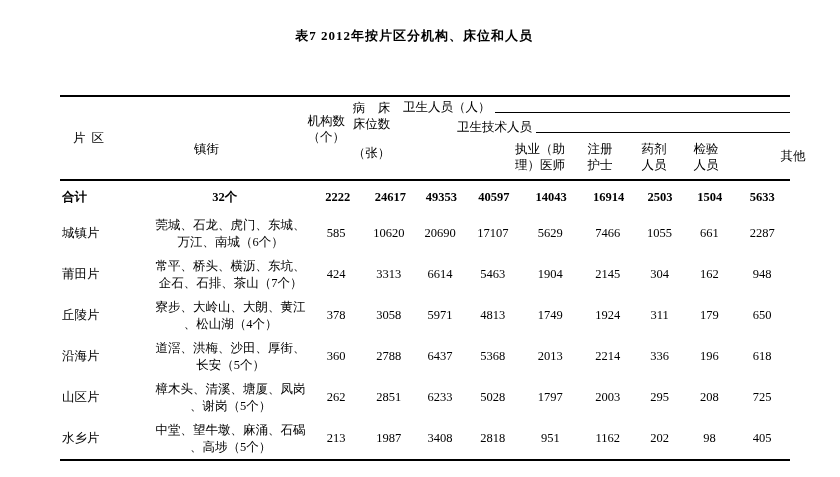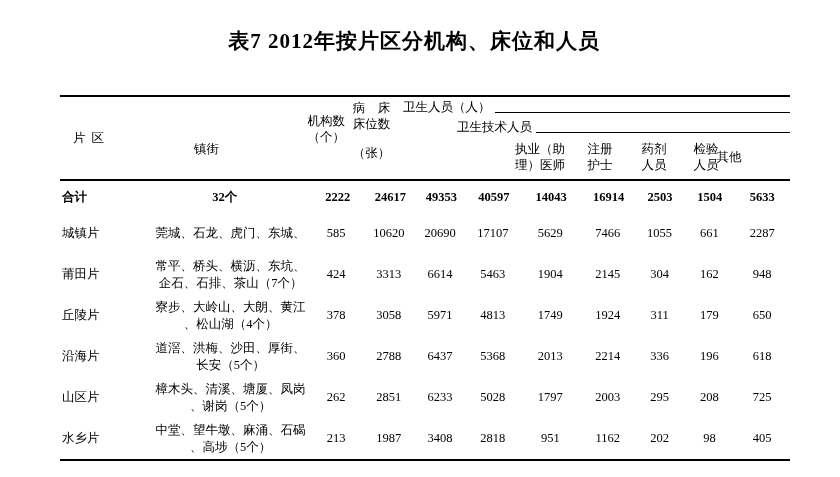--- a/index.html
+++ b/index.html
@@ -6,21 +6,21 @@
   body{
     width:840px;height:477px;
     font-family:"Liberation Serif","DejaVu Serif",serif;
     color:#000;
     -webkit-font-smoothing:none;
   }
   .page{position:relative;width:840px;height:477px;overflow:hidden;background:#fff;}
 
   .doc-title{
     position:absolute;top:27px;left:0;width:828px;
-    text-align:center;font-size:21px;font-weight:bold;letter-spacing:1px;
+    text-align:center;font-size:13px;font-weight:bold;letter-spacing:1px;
   }
 
   .stat-table{
     position:absolute;left:60px;top:95px;width:730px;
     border-top:2px solid #000;border-bottom:2px solid #000;
     font-size:12.5px;
   }
 
   
   .thead{position:relative;height:82px;border-bottom:2px solid #000;}
@@ -33,21 +33,21 @@
   .h-bed .gap-line{margin-top:13px;}
   .h-group1{left:338px;top:3px;width:392px;height:15px;}
   .h-group2{left:392px;top:23px;width:338px;height:15px;}
   .h-group{display:flex;align-items:flex-end;}
   .h-group .glabel{white-space:nowrap;padding-left:5px;line-height:15px;}
   .h-group .rule{flex:1 1 auto;border-bottom:1.5px solid #000;margin:0 0 2px 4px;}
   .h-doctor{left:448px;top:44px;width:64px;}
   .h-nurse{left:512px;top:44px;width:56px;}
   .h-pharm{left:568px;top:44px;width:52px;}
   .h-lab{left:620px;top:44px;width:52px;}
-  .h-other{left:640px;top:52px;width:58px;}
+  .h-other{left:704px;top:52px;width:58px;font-family:Liberation Mono, monospace;}
   .hl{display:block;}
 
   
   .row{display:flex;align-items:center;}
   .row-total{height:32px;font-weight:bold;}
   .row-data{height:41px;font-family:Liberation Serif, serif;}
   .cell{box-sizing:border-box;}
   .c-district{width:65px;padding-left:2px;}
   .c-town{width:163px;text-align:center;line-height:17px;margin-left:30px;}
   .c-town-left{text-align:left;padding-left:60px;}
@@ -122,20 +122,21 @@
         <div class="cell c-num w8">16914</div>
         <div class="cell c-num w9">2503</div>
         <div class="cell c-num w10">1504</div>
         <div class="cell c-num w11">5633</div>
       </div>
 
       <div class="row row-data">
         <div class="cell c-district">城镇片</div>
         <div class="cell c-town">
           <span class="tline">莞城、石龙、虎门、东城、</span>
+          <span class="tline">万江、南城（6个）</span>
         </div>
         <div class="cell c-num w3">585</div>
         <div class="cell c-num w4">10620</div>
         <div class="cell c-num w5">20690</div>
         <div class="cell c-num w6">17107</div>
         <div class="cell c-num w7">5629</div>
         <div class="cell c-num w8">7466</div>
         <div class="cell c-num w9">1055</div>
         <div class="cell c-num w10">661</div>
         <div class="cell c-num w11">2287</div>

